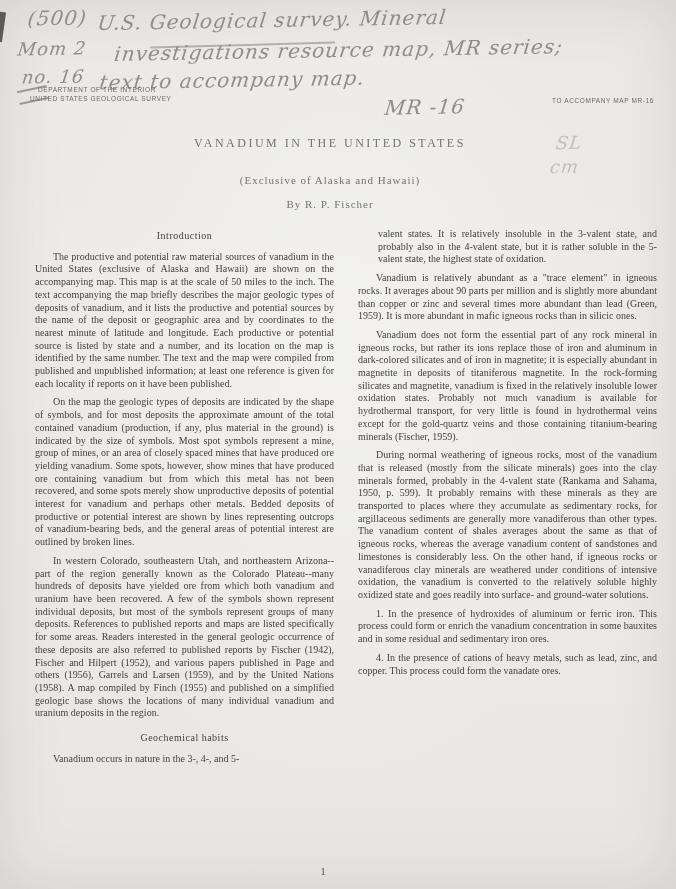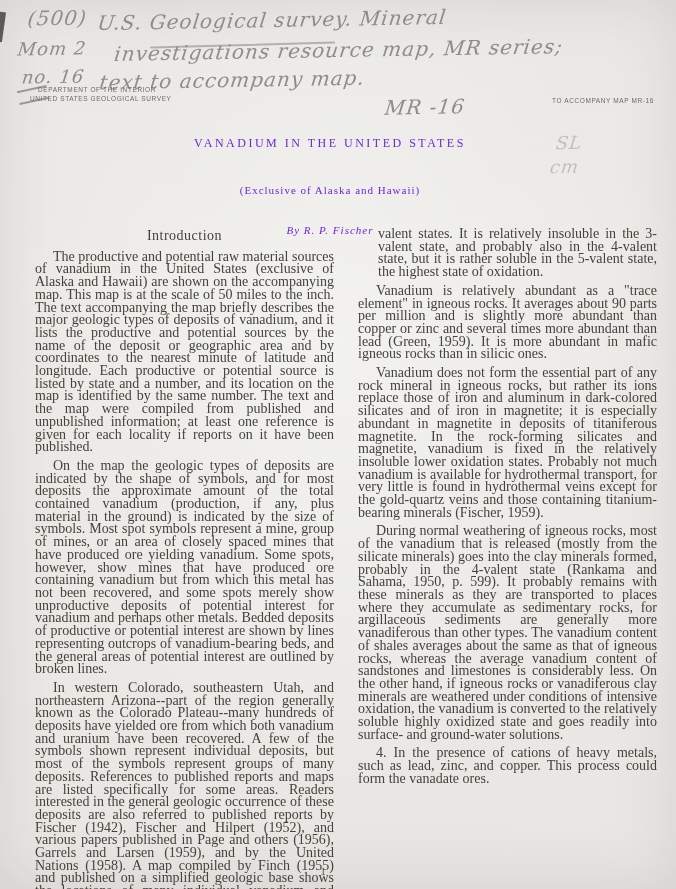--- a/index.html
+++ b/index.html
@@ -54,31 +54,31 @@
   .letterhead-left .l2{margin-left:-8px;}
   .letterhead-right{
     position:absolute;right:22px;top:97px;
     font-family:"Liberation Sans", sans-serif;
     font-size:6.5px;letter-spacing:.6px;color:#6d6b65;
   }
 
   
   .title-block{
     position:absolute;left:35px;top:136px;width:590px;
-    text-align:center;color:#6d28d9;
+    text-align:center;color:#737373;
   }
   .title-main{font-size:12px;letter-spacing:2.5px;}
-  .title-sub{font-size:11px;letter-spacing:1px;margin-top:33px;}
-  .title-by{font-size:11px;letter-spacing:1px;margin-top:28px;font-style:italic;}
+  .title-sub{font-size:11px;letter-spacing:1px;margin-top:23px;}
+  .title-by{font-size:11px;letter-spacing:1px;margin-top:12px;}
 
   
   .columns{
     position:absolute;left:35px;top:228px;width:622px;height:640px;
     display:flex;gap:24px;color:#45423c;
-    font-size:14px;line-height:12.7px;
+    font-size:10px;line-height:12.7px;
   }
   .col{width:301px;text-align:justify;}
   .col p{margin:0 0 6px 0;text-indent:18px;}
   .col p.no-indent{text-indent:0;margin-left:20px;}
   .col .sect-heading{
     text-align:center;text-indent:0;margin:2px 0 8px 0;letter-spacing:.5px;
   }
   .col .sect-heading.second{margin-top:12px;}
   .col p.partial{margin-bottom:0;}
 
@@ -121,23 +121,25 @@
   <div class="title-by">By R. P. Fischer</div>
 </div>
 
 <div class="columns">
   <div class="col">
     <p class="sect-heading">Introduction</p>
     <p>The productive and potential raw material sources of vanadium in the United States (exclusive of Alaska and Hawaii) are shown on the accompanying map. This map is at the scale of 50 miles to the inch. The text accompanying the map briefly describes the major geologic types of deposits of vanadium, and it lists the productive and potential sources by the name of the deposit or geographic area and by coordinates to the nearest minute of latitude and longitude. Each productive or potential source is listed by state and a number, and its location on the map is identified by the same number. The text and the map were compiled from published and unpublished information; at least one reference is given for each locality if reports on it have been published.</p>
     <p>On the map the geologic types of deposits are indicated by the shape of symbols, and for most deposits the approximate amount of the total contained vanadium (production, if any, plus material in the ground) is indicated by the size of symbols. Most spot symbols represent a mine, group of mines, or an area of closely spaced mines that have produced ore yielding vanadium. Some spots, however, show mines that have produced ore containing vanadium but from which this metal has not been recovered, and some spots merely show unproductive deposits of potential interest for vanadium and perhaps other metals. Bedded deposits of productive or potential interest are shown by lines representing outcrops of vanadium-bearing beds, and the general areas of potential interest are outlined by broken lines.</p>
     <p>In western Colorado, southeastern Utah, and northeastern Arizona--part of the region generally known as the Colorado Plateau--many hundreds of deposits have yielded ore from which both vanadium and uranium have been recovered. A few of the symbols shown represent individual deposits, but most of the symbols represent groups of many deposits. References to published reports and maps are listed specifically for some areas. Readers interested in the general geologic occurrence of these deposits are also referred to published reports by Fischer (1942), Fischer and Hilpert (1952), and various papers published in Page and others (1956), Garrels and Larsen (1959), and by the United Nations (1958). A map compiled by Finch (1955) and published on a simplified geologic base shows the locations of many individual vanadium and uranium deposits in the region.</p>
     <p class="sect-heading second">Geochemical habits</p>
+    <p class="partial">Vanadium occurs in nature in the 3-, 4-, and 5-</p>
   </div>
   <div class="col">
     <p class="no-indent">valent states. It is relatively insoluble in the 3-valent state, and probably also in the 4-valent state, but it is rather soluble in the 5-valent state, the highest state of oxidation.</p>
     <p>Vanadium is relatively abundant as a "trace element" in igneous rocks. It averages about 90 parts per million and is slightly more abundant than copper or zinc and several times more abundant than lead (Green, 1959). It is more abundant in mafic igneous rocks than in silicic ones.</p>
     <p>Vanadium does not form the essential part of any rock mineral in igneous rocks, but rather its ions replace those of iron and aluminum in dark-colored silicates and of iron in magnetite; it is especially abundant in magnetite in deposits of titaniferous magnetite. In the rock-forming silicates and magnetite, vanadium is fixed in the relatively insoluble lower oxidation states. Probably not much vanadium is available for hydrothermal transport, for very little is found in hydrothermal veins except for the gold-quartz veins and those containing titanium-bearing minerals (Fischer, 1959).</p>
     <p>During normal weathering of igneous rocks, most of the vanadium that is released (mostly from the silicate minerals) goes into the clay minerals formed, probably in the 4-valent state (Rankama and Sahama, 1950, p. 599). It probably remains with these minerals as they are transported to places where they accumulate as sedimentary rocks, for argillaceous sediments are generally more vanadiferous than other types. The vanadium content of shales averages about the same as that of igneous rocks, whereas the average vanadium content of sandstones and limestones is considerably less. On the other hand, if igneous rocks or vanadiferous clay minerals are weathered under conditions of intensive oxidation, the vanadium is converted to the relatively soluble highly oxidized state and goes readily into surface- and ground-water solutions.</p>
+    <p>1. In the presence of hydroxides of aluminum or ferric iron. This process could form or enrich the vanadium concentration in some bauxites and in some residual and sedimentary iron ores.</p>
     <p>4. In the presence of cations of heavy metals, such as lead, zinc, and copper. This process could form the vanadate ores.</p>
   </div>
 </div>
 
 <div class="page-number">1</div>
 
 </body></html>

